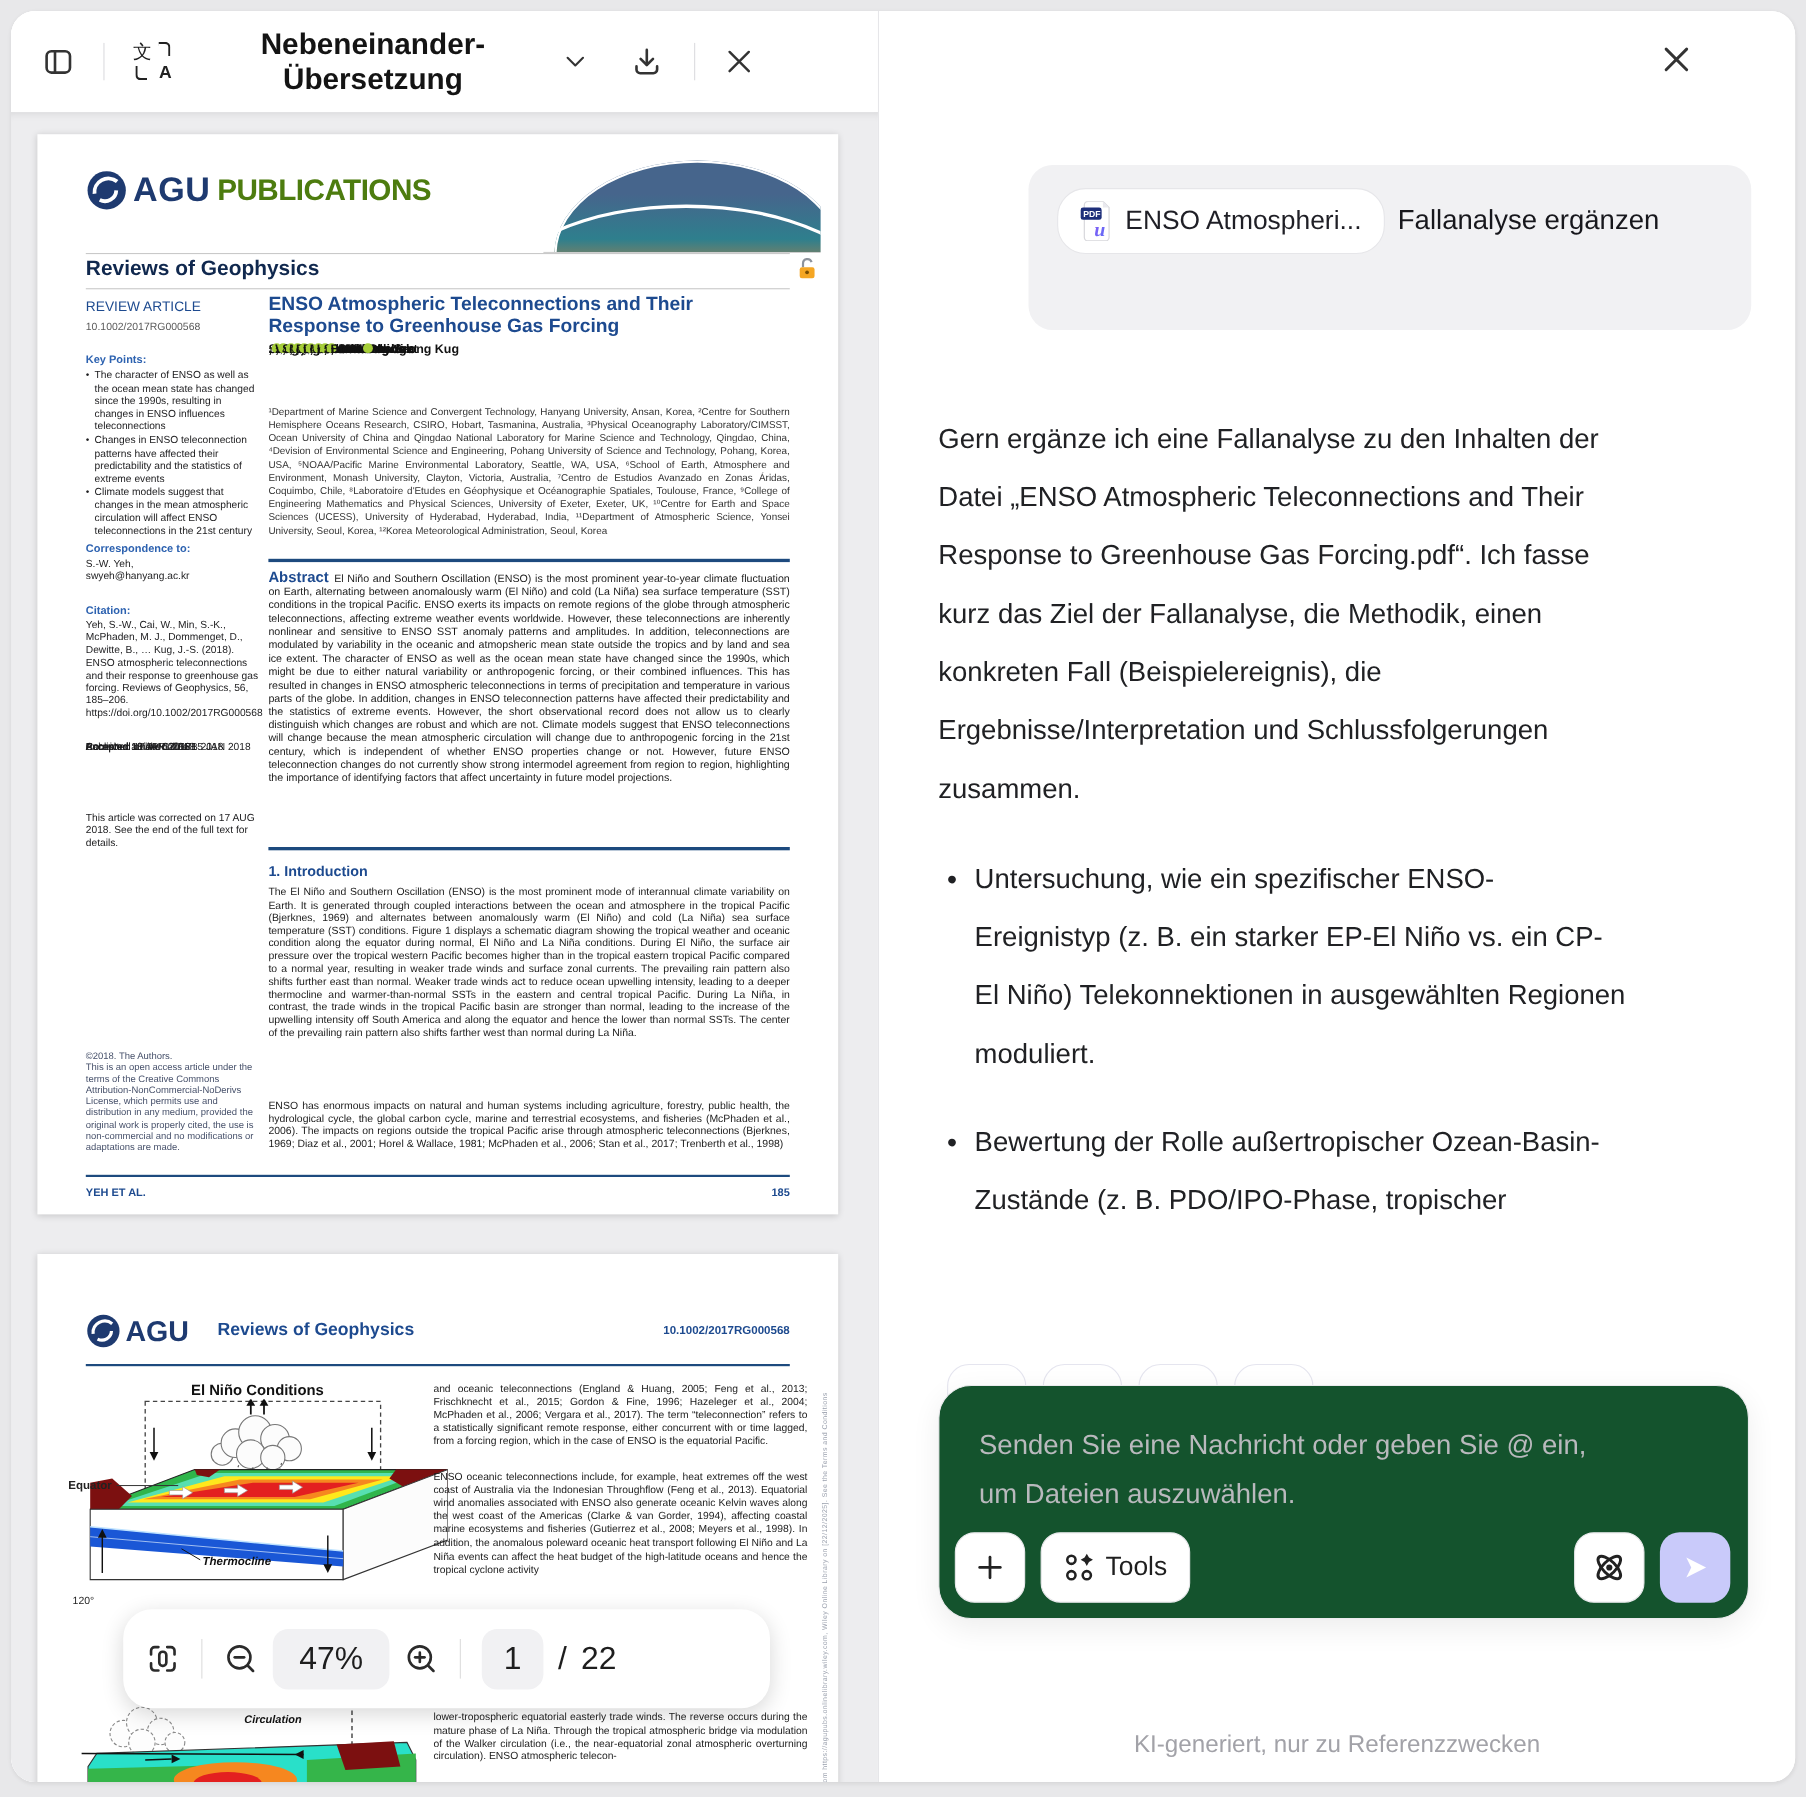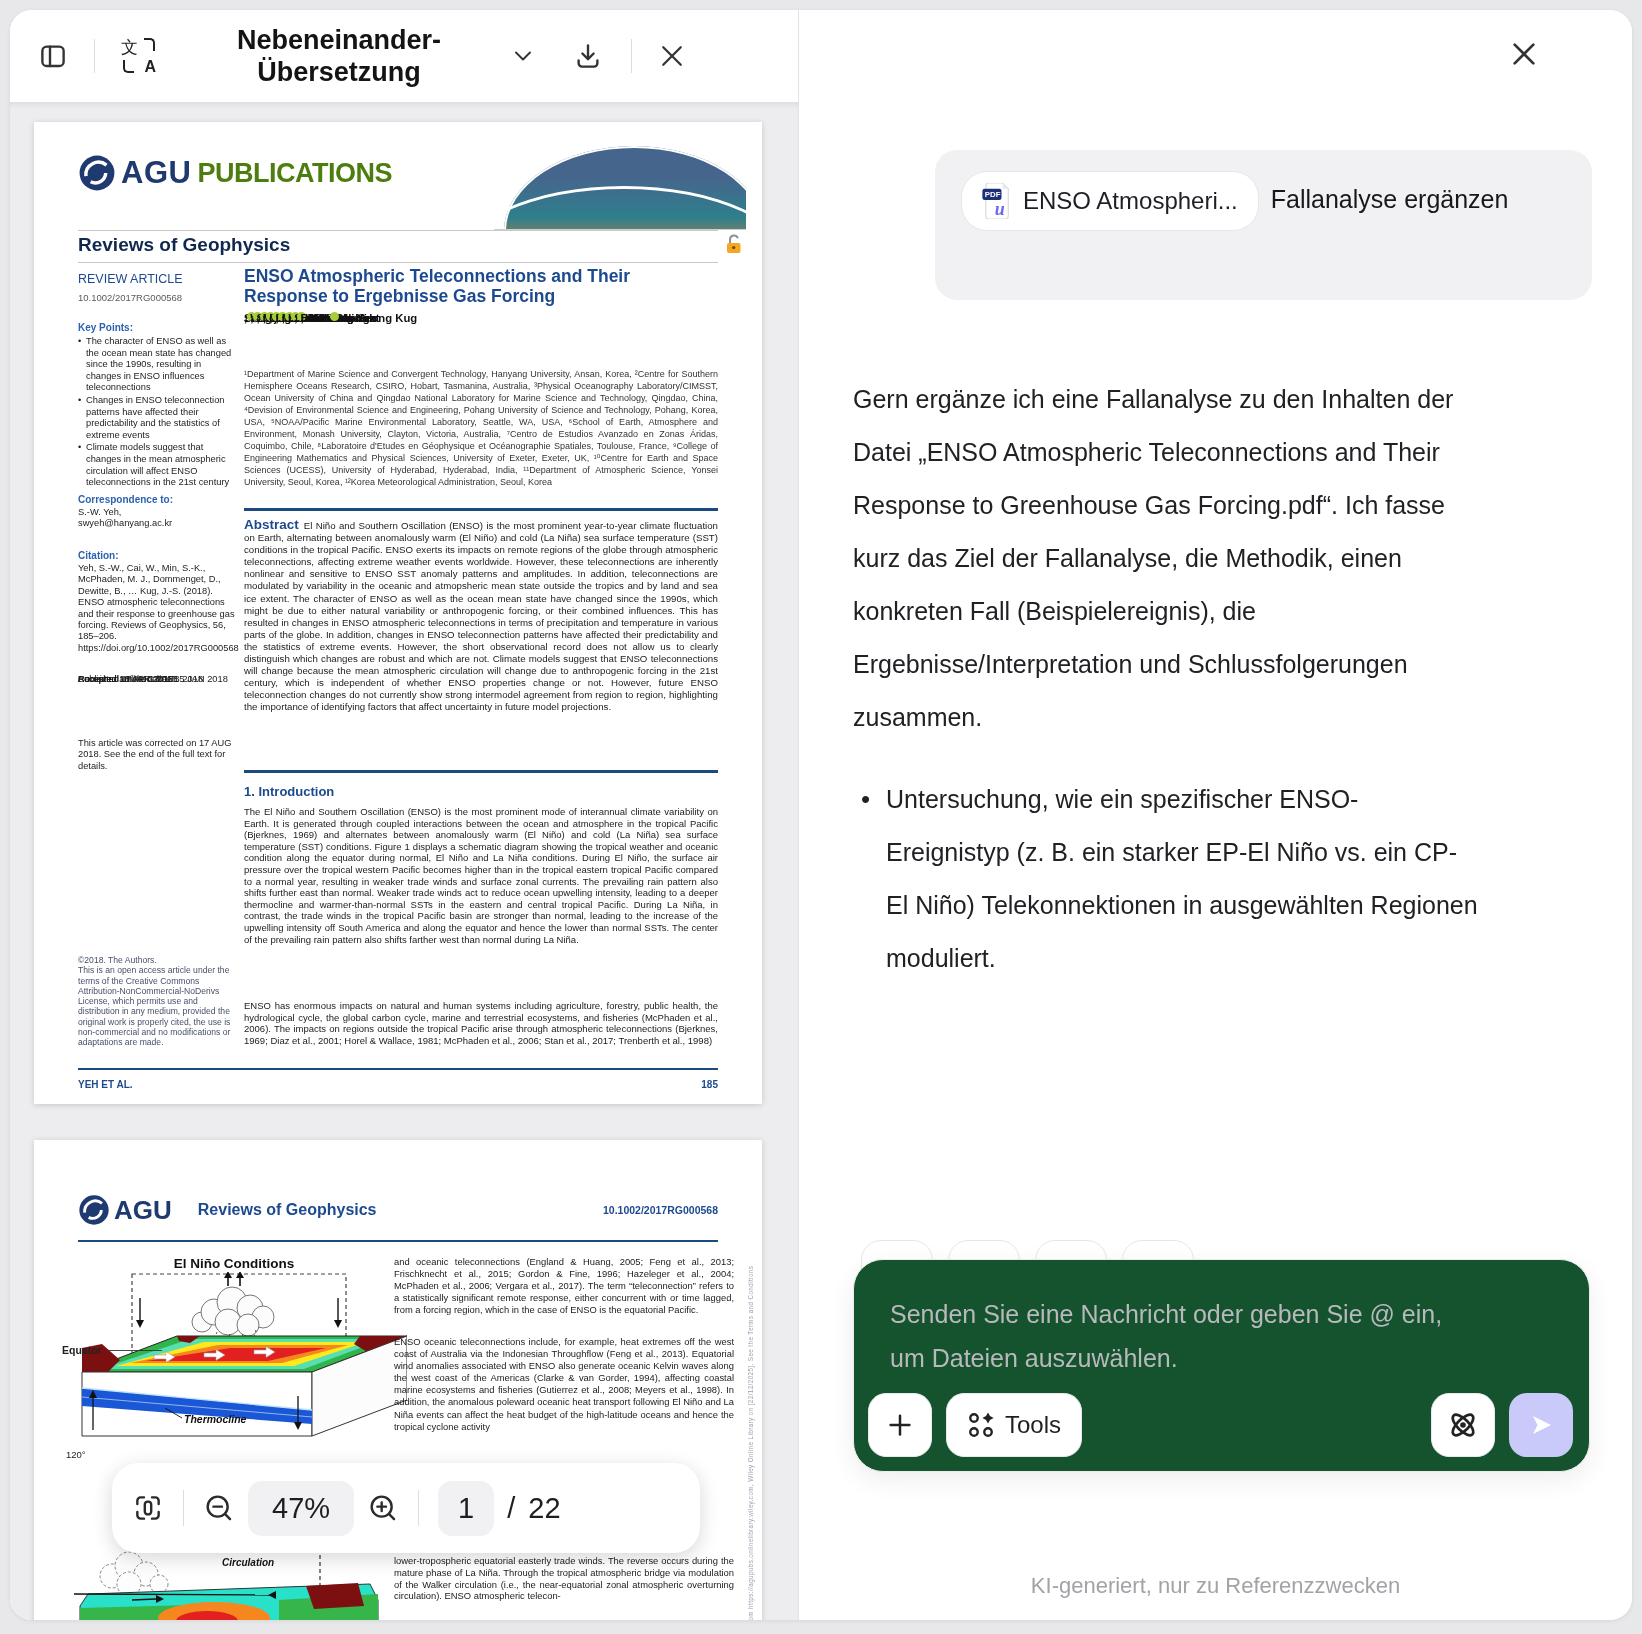--- a/index.html
+++ b/index.html
@@ -198,21 +198,21 @@
         <div class="lcol h-blue" style="top:372px">Correspondence to:</div>
         <div class="lcol small-b" style="top:385px">S.-W. Yeh,
 swyeh@hanyang.ac.kr</div>
         <div class="lcol h-blue" style="top:428px">Citation:</div>
         <div class="lcol small-b" style="top:441px">Yeh, S.-W., Cai, W., Min, S.-K., McPhaden, M. J., Dommenget, D., Dewitte, B., … Kug, J.-S. (2018). ENSO atmospheric teleconnections and their response to greenhouse gas forcing. Reviews of Geophysics, 56, 185–206. https://doi.org/10.1002/2017RG000568</div>
         <div class="lcol small-b" style="top:552px"><div>Received 18 APR 2017</div><div>Accepted 10 JAN 2018</div><div>Accepted article online 15 JAN 2018</div><div>Published online 17 FEB 2018</div><div>Corrected 17 AUG 2018</div></div>
         <div class="lcol small-b" style="top:616px">This article was corrected on 17 AUG 2018. See the end of the full text for details.</div>
         <div class="lcol license" style="top:833px">©2018. The Authors.
 This is an open access article under the terms of the Creative Commons Attribution-NonCommercial-NoDerivs License, which permits use and distribution in any medium, provided the original work is properly cited, the use is non-commercial and no modifications or adaptations are made.</div>
 
-        <div class="rcol p1-title">ENSO Atmospheric Teleconnections and Their Response to Ergebnisse Gas Forcing</div>
+        <div class="rcol p1-title">ENSO Atmospheric Teleconnections and Their Response to Greenhouse Gas Forcing</div>
         <div class="rcol p1-authors"><span>Sang-Wook Yeh</span><sup>1</sup><span class="orcid"></span>, <span>Wenju Cai</span><sup>2,3</sup><span class="orcid"></span>, <span>Seung-Ki Min</span><sup>4</sup><span class="orcid"></span>, <span>Michael J. McPhaden</span><sup>5</sup><span class="orcid"></span>, <span>Dietmar Dommenget</span><sup>6</sup><span class="orcid"></span>, <span>Boris Dewitte</span><sup>7,8</sup><span class="orcid"></span>, <span>Matthew Collins</span><sup>9</sup><span class="orcid"></span>, <span>Karumuri Ashok</span><sup>10</sup><span class="orcid"></span>, <span>Soon-Il An</span><sup>11</sup><span class="orcid"></span>, <span>Bo-Young Yim</span><sup>12</sup>, and <span>Jong-Seong Kug</span><sup>4</sup><span class="orcid"></span></div>
         <div class="rcol p1-affil">¹Department of Marine Science and Convergent Technology, Hanyang University, Ansan, Korea, ²Centre for Southern Hemisphere Oceans Research, CSIRO, Hobart, Tasmanina, Australia, ³Physical Oceanography Laboratory/CIMSST, Ocean University of China and Qingdao National Laboratory for Marine Science and Technology, Qingdao, China, ⁴Devision of Environmental Science and Engineering, Pohang University of Science and Technology, Pohang, Korea, USA, ⁵NOAA/Pacific Marine Environmental Laboratory, Seattle, WA, USA, ⁶School of Earth, Atmosphere and Environment, Monash University, Clayton, Victoria, Australia, ⁷Centro de Estudios Avanzado en Zonas Áridas, Coquimbo, Chile, ⁸Laboratoire d'Etudes en Géophysique et Océanographie Spatiales, Toulouse, France, ⁹College of Engineering Mathematics and Physical Sciences, University of Exeter, Exeter, UK, ¹⁰Centre for Earth and Space Sciences (UCESS), University of Hyderabad, Hyderabad, India, ¹¹Department of Atmospheric Science, Yonsei University, Seoul, Korea, ¹²Korea Meteorological Administration, Seoul, Korea</div>
         <div class="rule-n" style="top:386px"></div>
         <div class="rcol p1-abs">
           <span class="ab-label">Abstract</span><span>El Niño and Southern Oscillation (ENSO) is the most prominent year-to-year climate fluctuation on Earth, alternating between anomalously warm (El Niño) and cold (La Niña) sea surface temperature (SST) conditions in the tropical Pacific. ENSO exerts its impacts on remote regions of the globe through atmospheric teleconnections, affecting extreme weather events worldwide. However, these teleconnections are inherently nonlinear and sensitive to ENSO SST anomaly patterns and amplitudes. In addition, teleconnections are modulated by variability in the oceanic and atmopsheric mean state outside the tropics and by land and sea ice extent. The character of ENSO as well as the ocean mean state have changed since the 1990s, which might be due to either natural variability or anthropogenic forcing, or their combined influences. This has resulted in changes in ENSO atmospheric teleconnections in terms of precipitation and temperature in various parts of the globe. In addition, changes in ENSO teleconnection patterns have affected their predictability and the statistics of extreme events. However, the short observational record does not allow us to clearly distinguish which changes are robust and which are not. Climate models suggest that ENSO teleconnections will change because the mean atmospheric circulation will change due to anthropogenic forcing in the 21st century, which is independent of whether ENSO properties change or not. However, future ENSO teleconnection changes do not currently show strong intermodel agreement from region to region, highlighting the importance of identifying factors that affect uncertainty in future model projections.</span>
         </div>
         <div class="rule-n" style="top:648px"></div>
         <div class="rcol intro-h">1. Introduction</div>
         <div class="rcol body-t" style="top:684px">The El Niño and Southern Oscillation (ENSO) is the most prominent mode of interannual climate variability on Earth. It is generated through coupled interactions between the ocean and atmosphere in the tropical Pacific (Bjerknes, 1969) and alternates between anomalously warm (El Niño) and cold (La Niña) sea surface temperature (SST) conditions. Figure 1 displays a schematic diagram showing the tropical weather and oceanic condition along the equator during normal, El Niño and La Niña conditions. During El Niño, the surface air pressure over the tropical western Pacific becomes higher than in the tropical eastern tropical Pacific compared to a normal year, resulting in weaker trade winds and surface zonal currents. The prevailing rain pattern also shifts further east than normal. Weaker trade winds act to reduce ocean upwelling intensity, leading to a deeper thermocline and warmer-than-normal SSTs in the eastern and central tropical Pacific. During La Niña, in contrast, the trade winds in the tropical Pacific basin are stronger than normal, leading to the increase of the upwelling intensity off South America and along the equator and hence the lower than normal SSTs. The center of the prevailing rain pattern also shifts farther west than normal during La Niña.</div>
         <div class="rcol body-t" style="top:878px">ENSO has enormous impacts on natural and human systems including agriculture, forestry, public health, the hydrological cycle, the global carbon cycle, marine and terrestrial ecosystems, and fisheries (McPhaden et al., 2006). The impacts on regions outside the tropical Pacific arise through atmospheric teleconnections (Bjerknes, 1969; Diaz et al., 2001; Horel &amp; Wallace, 1981; McPhaden et al., 2006; Stan et al., 2017; Trenberth et al., 1998)</div>
@@ -404,20 +404,22 @@
 Response to Greenhouse Gas Forcing.pdf“. Ich fasse
 kurz das Ziel der Fallanalyse, die Methodik, einen
 konkreten Fall (Beispielereignis), die
 Ergebnisse/Interpretation und Schlussfolgerungen
 zusammen.</p>
       <ul class="ai-list">
           <li>Untersuchung, wie ein spezifischer ENSO-
 Ereignistyp (z. B. ein starker EP-El Niño vs. ein CP-
 El Niño) Telekonnektionen in ausgewählten Regionen
 moduliert.</li>
+          <li>Bewertung der Rolle außertropischer Ozean-Basin-
+Zustände (z. B. PDO/IPO-Phase, tropischer</li>
         </ul>
     </div>
 
     <div class="actions">
       <button class="act-btn">
         <svg width="36" height="36" viewBox="0 0 24 24">
             <path d="M18.5 10.5 V7.5 a3.5 3.5 0 0 0 -3.5 -3.5 H8 a3.5 3.5 0 0 0 -3.5 3.5 v9 a3.5 3.5 0 0 0 3.5 3.5 h4"></path>
             <line x1="8" y1="9.3" x2="15.3" y2="9.3"></line>
             <line x1="8" y1="13.2" x2="12.5" y2="13.2"></line>
             <path d="M18.3 14.5 l1.3 2.9 2.9 1.3 -2.9 1.3 -1.3 2.9 -1.3 -2.9 -2.9 -1.3 2.9 -1.3 z" fill="#222" stroke="none"></path>

